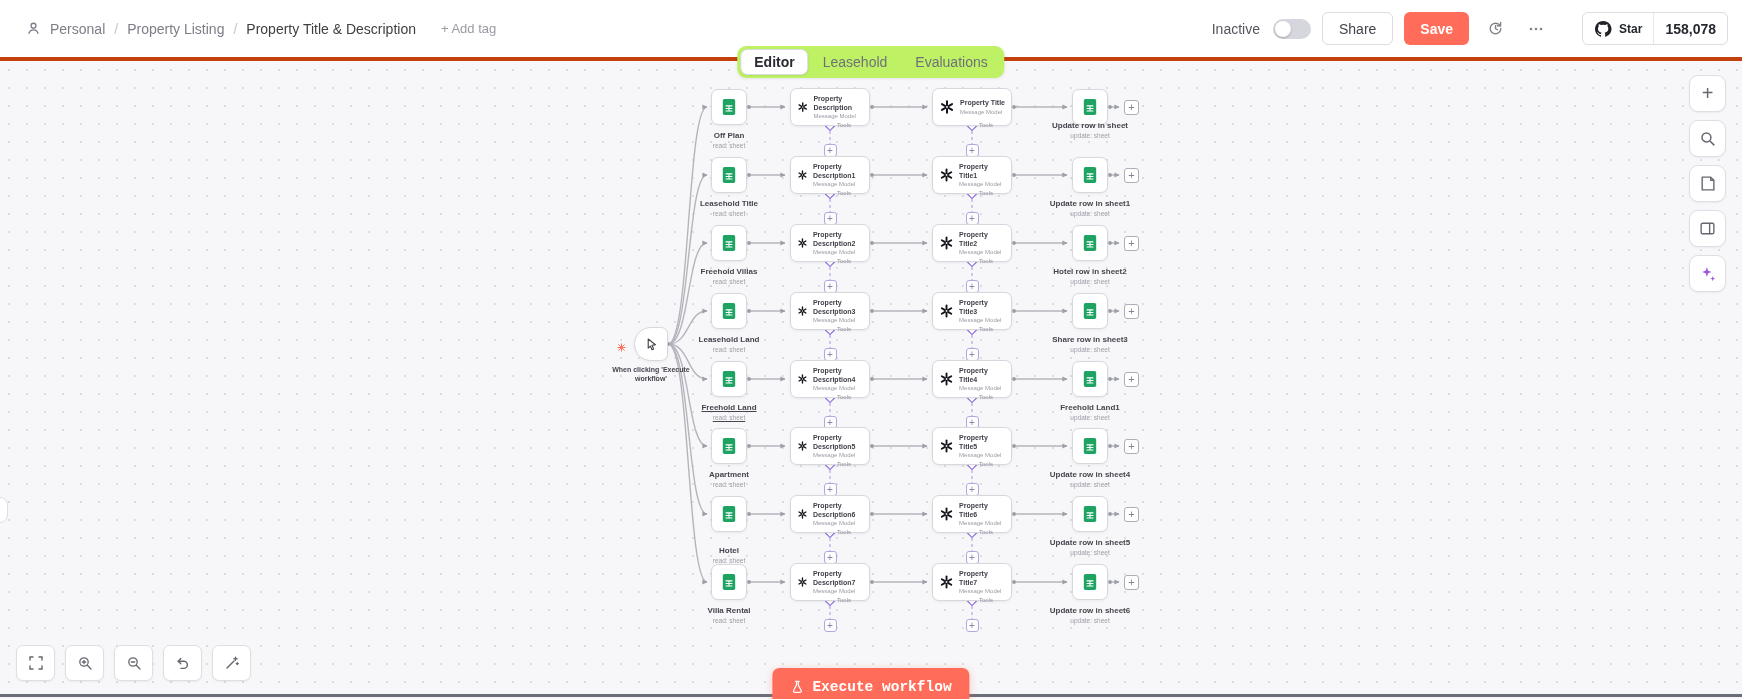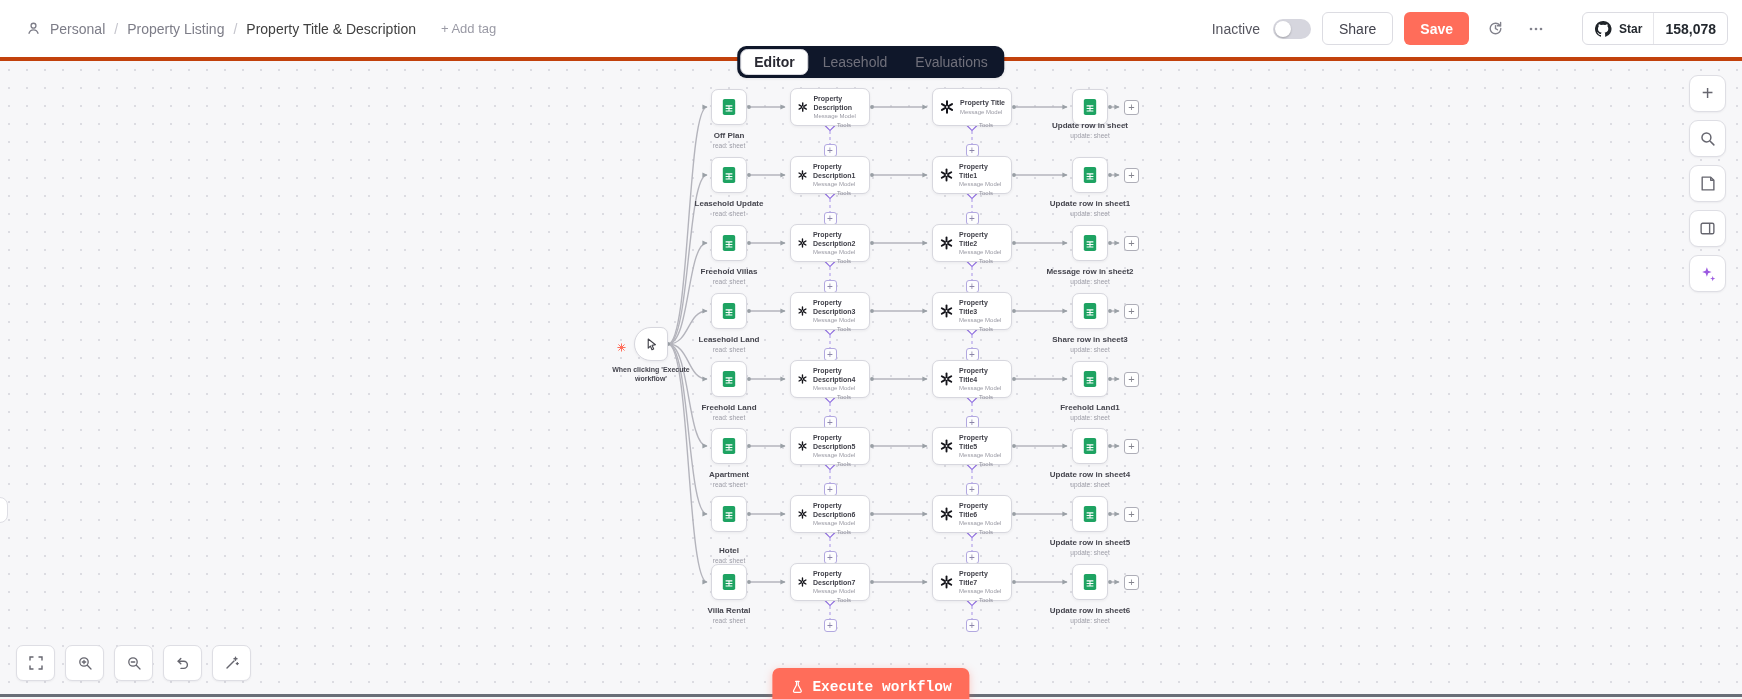--- a/index.html
+++ b/index.html
@@ -17,21 +17,21 @@
   .toggle{width:38px;height:20px;border-radius:10px;background:#d6d6de;position:relative;cursor:pointer}
   .toggle .knob{position:absolute;left:2px;top:2px;width:16px;height:16px;border-radius:50%;background:#fff;box-shadow:0 1px 2px rgba(0,0,0,.25)}
   .btn{height:33px;padding:0 16px;border:1px solid #dcdce2;border-radius:6px;background:#fff;font-size:14px;color:#43434d;display:flex;align-items:center;cursor:pointer;font-family:inherit}
   .btn.primary{border:none;color:#fff;font-weight:600}
   .iconbtn{width:30px;height:30px;display:flex;align-items:center;justify-content:center;color:#82828c;cursor:pointer}
   .star{display:flex;align-items:center;height:33px;border:1px solid #dcdce2;border-radius:6px;background:#fff;margin-left:20px;cursor:pointer;overflow:hidden}
   .star .seg1{display:flex;align-items:center;gap:7px;padding:4px 11px;font-size:12px;font-weight:700;color:#24292f;border-right:1px solid #e6e6ea;height:100%}
   .star .cnt{padding:0 11px;font-size:14px;font-weight:600;color:#24292f}
 
   
-  .tabs{position:absolute;top:46px;left:50%;transform:translateX(-50%);display:flex;background:#0f172a;border-radius:9px;padding:3px;z-index:6;box-shadow:0 1px 3px rgba(0,0,0,.07)}
+  .tabs{position:absolute;top:46px;left:50%;transform:translateX(-50%);display:flex;background:#bef264;border-radius:9px;padding:3px;z-index:6;box-shadow:0 1px 3px rgba(0,0,0,.07)}
   .tab{font-size:14px;color:#70707b;padding:5px 14px;border-radius:7px;cursor:pointer;white-space:nowrap}
   .tab.active{background:#fff;color:#2a2a33;font-weight:700;border:1px solid #d8d8df;box-shadow:0 1px 2px rgba(0,0,0,.06);padding:4px 13px}
 
   
   .canvas{position:absolute;top:61px;left:0;width:1742px;height:638px;background:#f7f7f9;background-image:radial-gradient(circle,#dcdce2 1.1px,transparent 1.3px);background-size:18px 18px;z-index:0}
   #edge-svg{position:absolute;top:0;left:0;z-index:1;pointer-events:none}
   #node-layer{position:absolute;top:0;left:0;width:1742px;height:699px;z-index:2;pointer-events:none}
   #node-layer>div{pointer-events:auto}
   .edge{stroke:#b4b4bc;stroke-width:1.4;fill:none}
   .tedge{stroke:#b5a4ea;stroke-width:1.2;stroke-dasharray:3 3;fill:none}
@@ -233,21 +233,21 @@
       <div class="node-sub">update: sheet</div>
     </div>
     <div class="plus-box" style="left: 1124px; top: 99.5px;">+</div>
     <div class="node-sq" style="left: 711px; top: 157px;">
       <svg width="18" height="18" viewBox="0 0 16 16">
         <rect x="2.5" y="0.8" width="11" height="14.4" rx="1.6" fill="#1ea362"></rect>
         <path d="M5 7h6M5 9.3h6M5 11.6h6M8 7v4.6" stroke="#fff" stroke-width="0.9" fill="none"></path>
       </svg>
     </div>
     <div class="node-label" style="left: 679px; top: 199px;">
-      <div>Leasehold Update</div>
+      <div>Leasehold Title</div>
       <div class="node-sub">read: sheet</div>
     </div>
     <div class="node-ai" style="left: 790px; top: 156px;">
       <svg width="16" height="16" viewBox="0 0 16 16">
         <g stroke="#14141a" stroke-width="2" stroke-linecap="round" fill="none">
           <path d="M8 2.2L8 6.2" transform="rotate(0 8 8)"></path>
           <path d="M8 2.2L8 6.2" transform="rotate(60 8 8)"></path>
           <path d="M8 2.2L8 6.2" transform="rotate(120 8 8)"></path>
           <path d="M8 2.2L8 6.2" transform="rotate(180 8 8)"></path>
           <path d="M8 2.2L8 6.2" transform="rotate(240 8 8)"></path>
@@ -336,21 +336,21 @@
     </div>
     <div class="tool-plus" style="left: 965.5px; top: 280px;">+</div>
     <div class="tool-label" style="left: 979px; top: 258px;">Tools</div>
     <div class="node-sq" style="left: 1072px; top: 225px;">
       <svg width="18" height="18" viewBox="0 0 16 16">
         <rect x="2.5" y="0.8" width="11" height="14.4" rx="1.6" fill="#1ea362"></rect>
         <path d="M5 7h6M5 9.3h6M5 11.6h6M8 7v4.6" stroke="#fff" stroke-width="0.9" fill="none"></path>
       </svg>
     </div>
     <div class="node-label" style="left: 1040px; top: 267px;">
-      <div>Message row in sheet2</div>
+      <div>Hotel row in sheet2</div>
       <div class="node-sub">update: sheet</div>
     </div>
     <div class="plus-box" style="left: 1124px; top: 235.5px;">+</div>
     <div class="node-sq" style="left: 711px; top: 293px;">
       <svg width="18" height="18" viewBox="0 0 16 16">
         <rect x="2.5" y="0.8" width="11" height="14.4" rx="1.6" fill="#1ea362"></rect>
         <path d="M5 7h6M5 9.3h6M5 11.6h6M8 7v4.6" stroke="#fff" stroke-width="0.9" fill="none"></path>
       </svg>
     </div>
     <div class="node-label" style="left: 679px; top: 335px;">
@@ -403,21 +403,21 @@
       <div>Share row in sheet3</div>
       <div class="node-sub">update: sheet</div>
     </div>
     <div class="plus-box" style="left: 1124px; top: 303.5px;">+</div>
     <div class="node-sq" style="left: 711px; top: 361px;">
       <svg width="18" height="18" viewBox="0 0 16 16">
         <rect x="2.5" y="0.8" width="11" height="14.4" rx="1.6" fill="#1ea362"></rect>
         <path d="M5 7h6M5 9.3h6M5 11.6h6M8 7v4.6" stroke="#fff" stroke-width="0.9" fill="none"></path>
       </svg>
     </div>
-    <div class="node-label" style="left: 679px; top: 403px;">
+    <div class="node-label" style="left: 679px; top: 403px; text-decoration: underline;">
       <div>Freehold Land</div>
       <div class="node-sub">read: sheet</div>
     </div>
     <div class="node-ai" style="left: 790px; top: 360px;">
       <svg width="16" height="16" viewBox="0 0 16 16">
         <g stroke="#14141a" stroke-width="2" stroke-linecap="round" fill="none">
           <path d="M8 2.2L8 6.2" transform="rotate(0 8 8)"></path>
           <path d="M8 2.2L8 6.2" transform="rotate(60 8 8)"></path>
           <path d="M8 2.2L8 6.2" transform="rotate(120 8 8)"></path>
           <path d="M8 2.2L8 6.2" transform="rotate(180 8 8)"></path>

